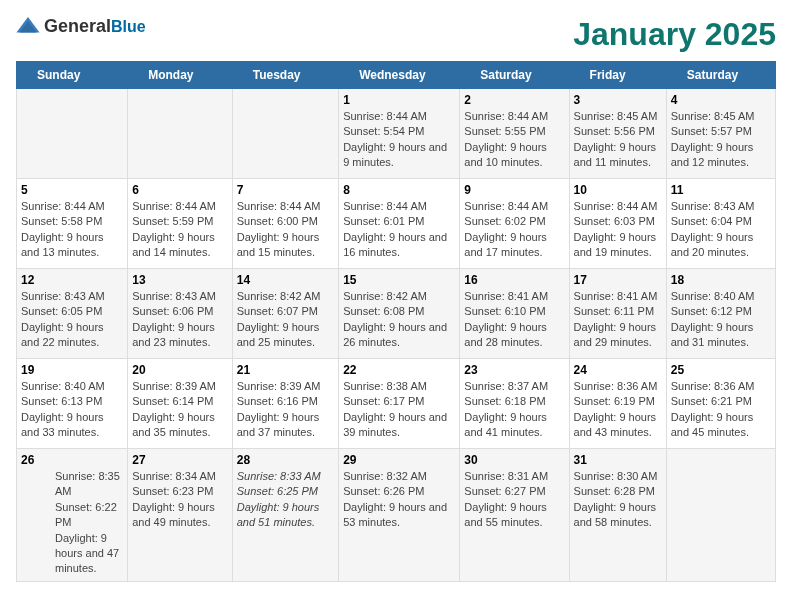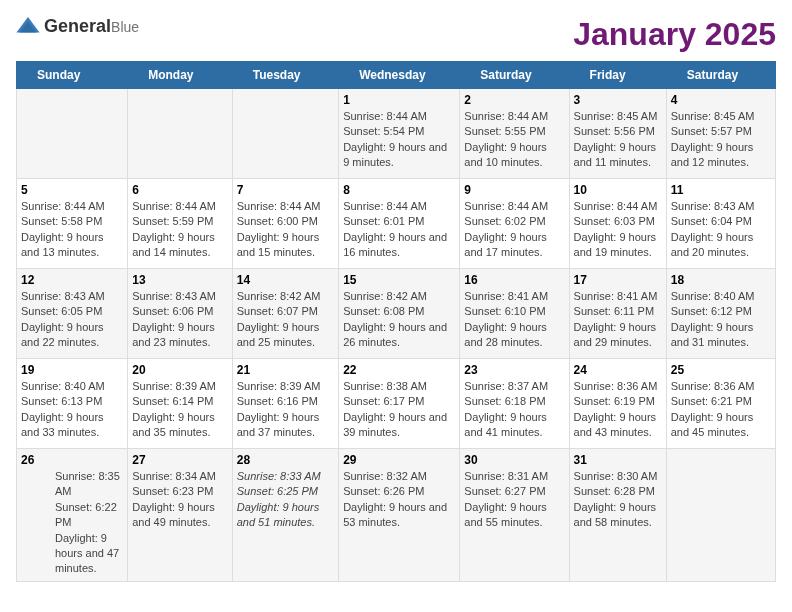--- a/index.html
+++ b/index.html
@@ -20,35 +20,35 @@
       display: flex;
       align-items: center;
       gap: 4px;
     }
     .logo-text-general {
       font-size: 18px;
       font-weight: bold;
       color: #333;
     }
     .logo-text-blue {
-      font-size: 14px;
-      font-weight: normal;
-      color: #737373;
+      font-size: 16px;
+      font-weight: bold;
+      color: #0369a1;
     }
     .logo-icon {
       width: 24px;
       height: 20px;
     }
     .title-area {
       text-align: right;
     }
     .main-title {
       font-size: 32px;
       font-weight: bold;
-      color: #701a75;
+      color: #0f766e;
     }
     .subtitle {
       font-size: 14px;
       color: #555;
     }
     table {
       width: 100%;
       border-collapse: collapse;
       font-size: 11px;
     }

